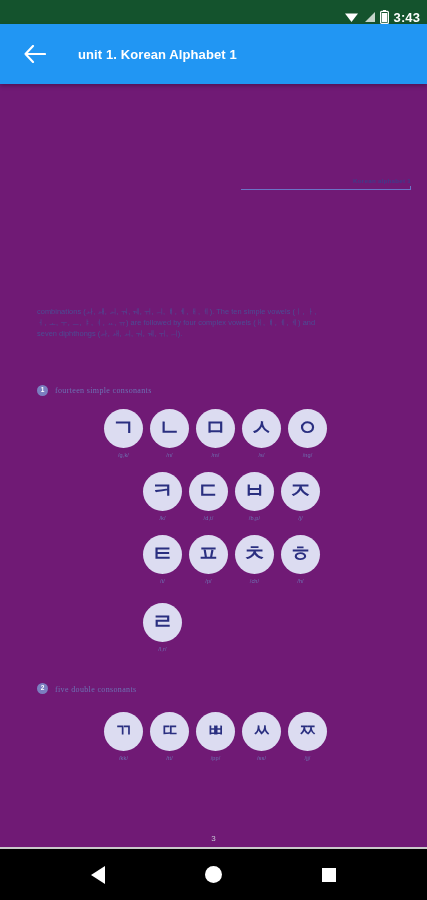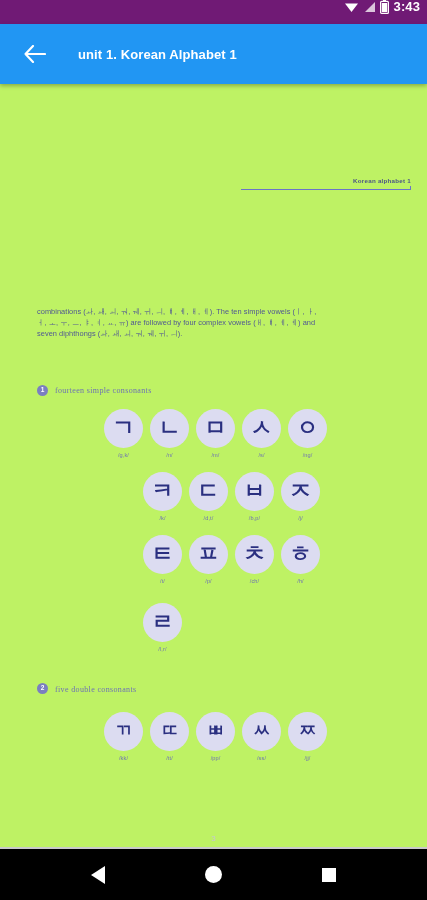--- a/index.html
+++ b/index.html
@@ -6,22 +6,22 @@
   html,body { width:427px; height:900px; overflow:hidden; }
   body {
     font-family:"Liberation Sans", sans-serif;
     background:#ffffff;
     -webkit-font-smoothing:antialiased;
   }
 
   
   .status-bar{
     height:24px; width:100%;
-    background:#701a75;
-    display:flex; align-items:flex-start; justify-content:flex-end;
+    background:#14532d;
+    display:flex; align-items:flex-end; justify-content:flex-end;
     padding-right:7px; gap:5px;
   }
   .status-icons{ display:flex; align-items:center; gap:4px; }
   .wifi-icon svg, .signal-icon svg, .battery-icon svg{ display:block; }
   .status-time{
     color:#ffffff; font-size:13px; font-weight:bold;
     letter-spacing:0.1px; line-height:1;
   }
 
   
@@ -45,21 +45,21 @@
     margin-left:26px;
     letter-spacing:0.1px;
     white-space:nowrap;
   }
 
   
   .doc-viewport{
     position:relative;
     width:100%;
     height:763px;
-    background:#bef264;
+    background:#701a75;
     overflow:hidden;
   }
   .doc-page{
     position:absolute;
     left:0; top:0; right:0;
     padding:0 0 0 0;
     background:#ffffff;
   }
 
   

